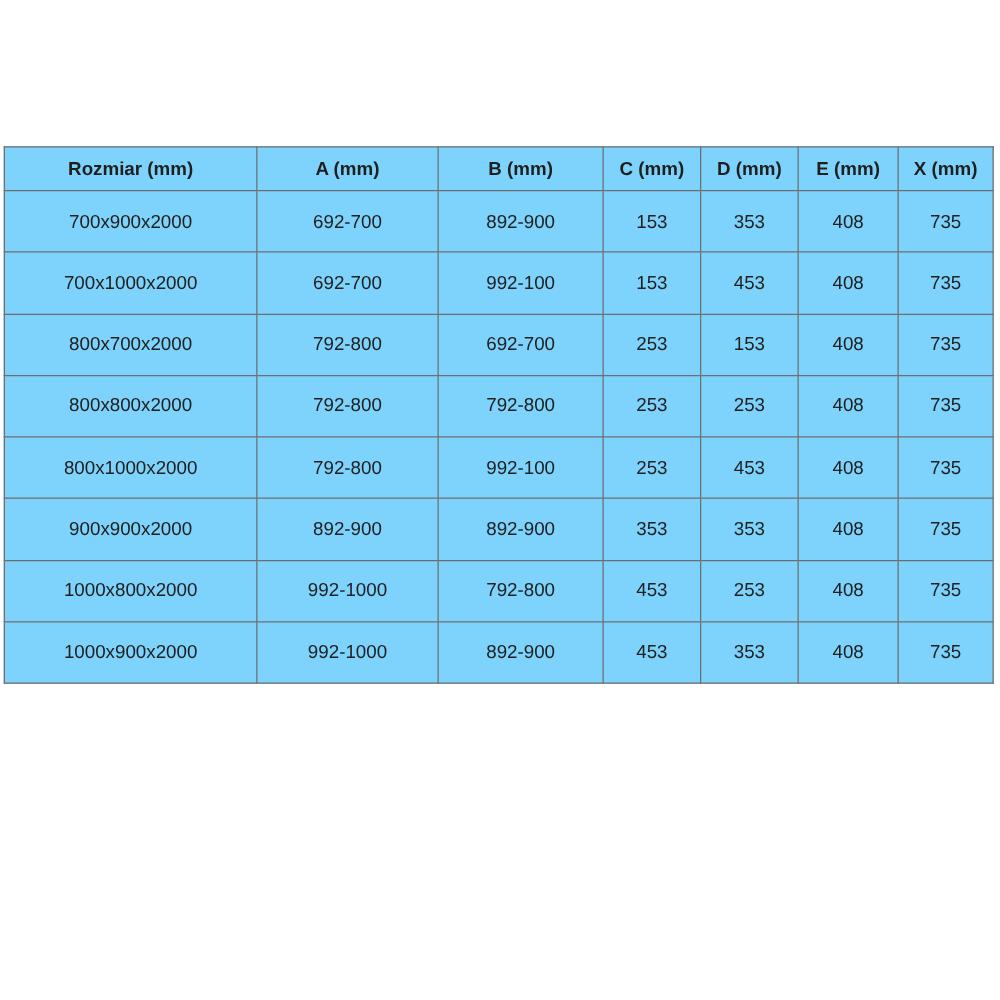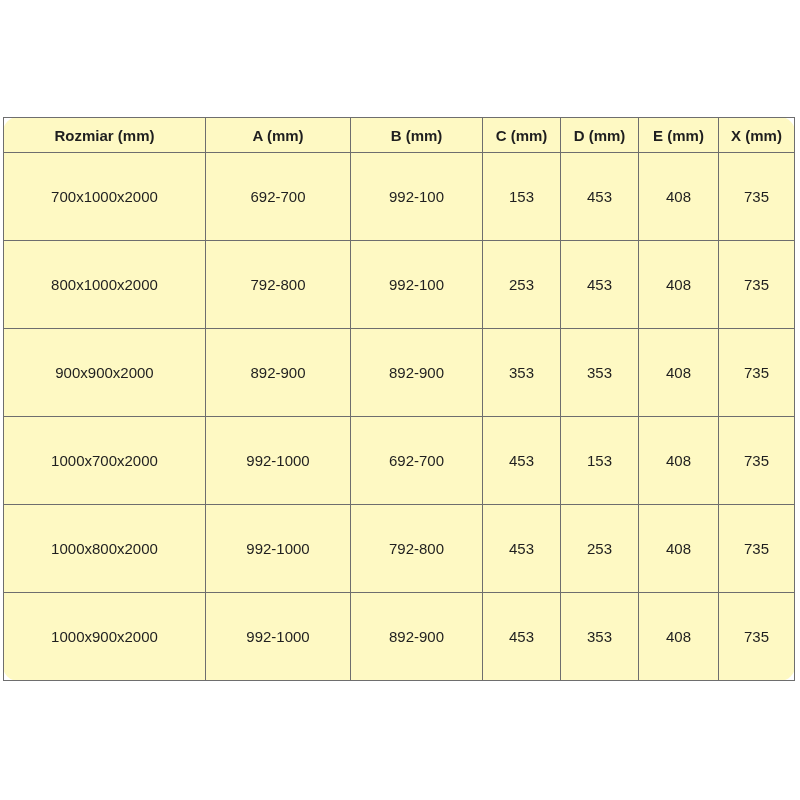--- a/index.html
+++ b/index.html
@@ -8,25 +8,24 @@
     width: 800px;
     height: 800px;
     background: #ffffff;
     font-family: "Liberation Sans", sans-serif;
   }
   .spec-table {
     position: absolute;
     left: 3px;
     top: 117px;
     width: 791px;
-    height: 564px;
+    height: 430px;
     border-collapse: collapse;
     table-layout: fixed;
-    background: #fef9c3;
-    border-radius: 15px;
+    background: #7dd3fc;
   }
   .spec-table th,
   .spec-table td {
     border: 1px solid #6e6e6e;
     text-align: center;
     vertical-align: middle;
     font-size: 15px;
     color: #1f1f1f;
     padding: 0;
     overflow: hidden;
@@ -66,52 +65,70 @@
       <th>A (mm)</th>
       <th>B (mm)</th>
       <th>C (mm)</th>
       <th>D (mm)</th>
       <th>E (mm)</th>
       <th>X (mm)</th>
     </tr>
   </thead>
   <tbody>
       <tr>
+        <td>700x900x2000</td>
+        <td>692-700</td>
+        <td>892-900</td>
+        <td>153</td>
+        <td>353</td>
+        <td>408</td>
+        <td>735</td>
+      </tr>
+      <tr>
         <td>700x1000x2000</td>
         <td>692-700</td>
         <td>992-100</td>
         <td>153</td>
         <td>453</td>
+        <td>408</td>
+        <td>735</td>
+      </tr>
+      <tr>
+        <td>800x700x2000</td>
+        <td>792-800</td>
+        <td>692-700</td>
+        <td>253</td>
+        <td>153</td>
+        <td>408</td>
+        <td>735</td>
+      </tr>
+      <tr>
+        <td>800x800x2000</td>
+        <td>792-800</td>
+        <td>792-800</td>
+        <td>253</td>
+        <td>253</td>
         <td>408</td>
         <td>735</td>
       </tr>
       <tr>
         <td>800x1000x2000</td>
         <td>792-800</td>
         <td>992-100</td>
         <td>253</td>
         <td>453</td>
         <td>408</td>
         <td>735</td>
       </tr>
       <tr>
         <td>900x900x2000</td>
         <td>892-900</td>
         <td>892-900</td>
         <td>353</td>
         <td>353</td>
-        <td>408</td>
-        <td>735</td>
-      </tr>
-      <tr>
-        <td>1000x700x2000</td>
-        <td>992-1000</td>
-        <td>692-700</td>
-        <td>453</td>
-        <td>153</td>
         <td>408</td>
         <td>735</td>
       </tr>
       <tr>
         <td>1000x800x2000</td>
         <td>992-1000</td>
         <td>792-800</td>
         <td>453</td>
         <td>253</td>
         <td>408</td>

